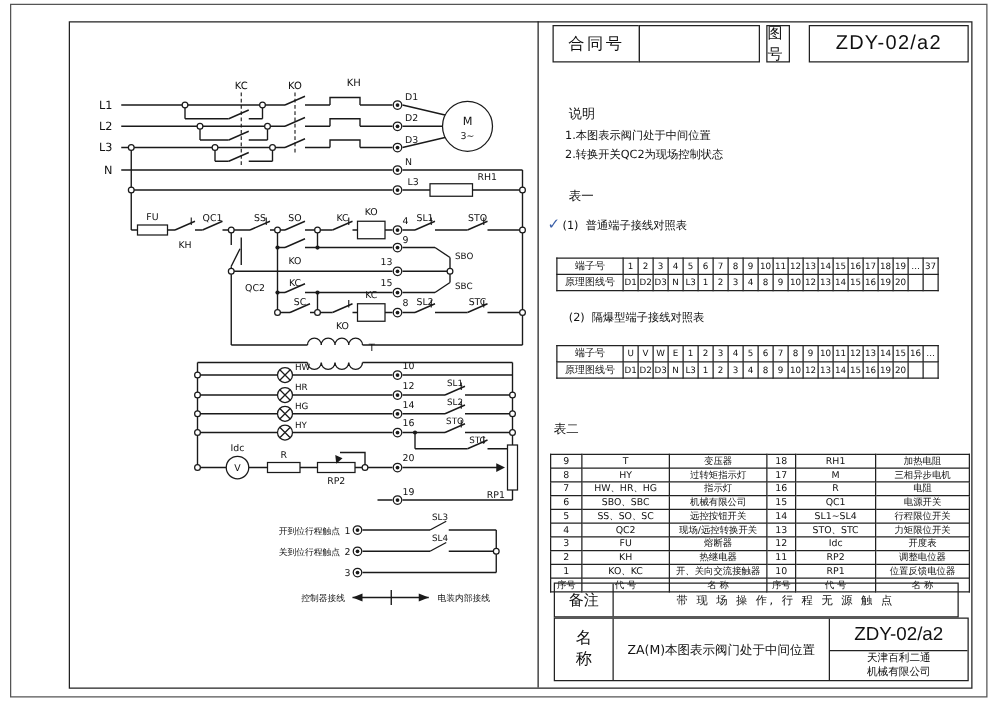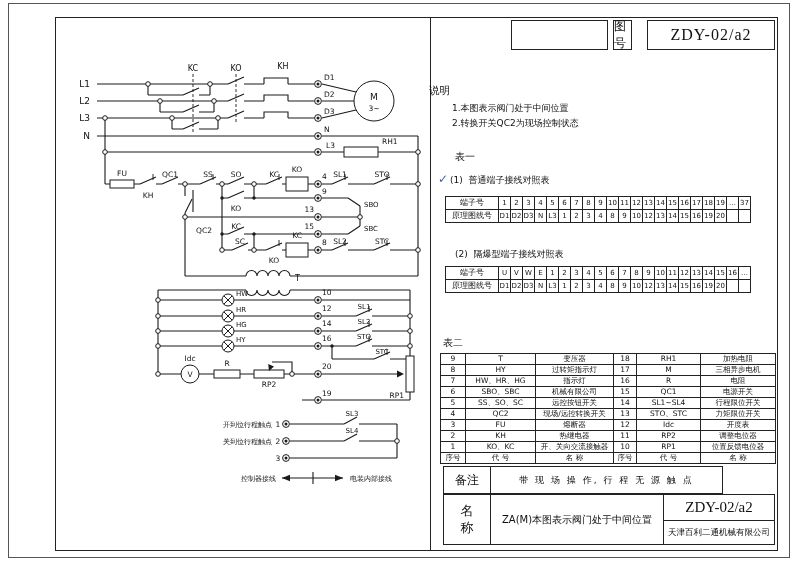--- a/index.html
+++ b/index.html
@@ -5,48 +5,48 @@
   html,body{margin:0;padding:0;background:#fff;font-family:"DejaVu Sans",sans-serif;color:#111;}
   .page{position:relative;width:800px;height:566px;background:#fff;overflow:hidden;}
   .frame-outer{position:absolute;left:8px;top:3px;width:780px;height:553px;border:1px solid #555;}
   .frame-inner{position:absolute;left:55px;top:17px;width:721px;height:532px;border:1.5px solid #222;}
   .divider{position:absolute;left:430px;top:17px;height:533px;border-left:1.2px solid #222;}
   .tb{position:absolute;height:30px;border:1.4px solid #222;display:flex;align-items:center;justify-content:center;background:#fff;box-sizing:border-box;}
   .tb1{left:442px;top:20px;width:70px;font-size:13px;letter-spacing:2px;}
   .tb2{left:511px;top:20px;width:97px;}
   .tb3{left:613px;top:20px;width:19px;font-size:12px;}
   .tb4{left:647px;top:20px;width:128px;font-size:16px;letter-spacing:1px;}
-  .serif{font-family:Liberation Serif, serif;}
-  .notes-h{position:absolute;left:429px;top:84px;font-size:10.5px;}
+  .serif{font-family:Liberation Sans, sans-serif;}
+  .notes-h{position:absolute;left:455px;top:84px;font-size:10.5px;}
   .note1{position:absolute;left:452px;top:102px;font-size:9px;}
   .note2{position:absolute;left:452px;top:117px;font-size:9px;}
   .t1h{position:absolute;left:455px;top:150px;font-size:10px;}
   .sec1{position:absolute;left:438px;top:172px;font-size:9px;}
   .chk{color:#3a5fa8;font-size:12px;margin-right:2px;font-weight:bold;}
   .sec2{position:absolute;left:455px;top:248px;font-size:9px;}
   .tt1pos{position:absolute;left:445px;top:196px;}
   .tt2pos{position:absolute;left:445px;top:266px;}
   .t2h{position:absolute;left:443px;top:336px;font-size:10px;text-align:center;}
   .ctpos{position:absolute;left:440px;top:353px;}
-  table{border-collapse:collapse;background:#fff;}
+  table{border-collapse:collapse;background:#fff;margin-top:10px;}
   .tt{table-layout:fixed;width:289px;}
   .tt td{border:1px solid #222;font-size:7px;text-align:center;height:12px;padding:0;line-height:1;overflow:hidden;}
   .tt td.lab{width:52px;font-size:8px;}
   .tt td:not(.lab){width:11px;}
   .ct{table-layout:fixed;width:335px;}
   .ct td{border:1px solid #222;font-size:7.5px;text-align:center;height:10px;padding:0;line-height:1;overflow:hidden;white-space:nowrap;}
-  .remark{position:absolute;left:443px;top:466px;width:280px;height:28px;border:1.4px solid #222;display:flex;box-sizing:border-box;}
+  .remark{position:absolute;left:443px;top:466px;width:324px;height:28px;border:1.4px solid #222;display:flex;box-sizing:border-box;}
   .rlab{width:46px;border-right:1.4px solid #222;display:flex;align-items:center;justify-content:center;font-size:12px;}
   .rtxt{flex:1;display:flex;align-items:center;justify-content:center;font-size:9px;letter-spacing:2px;}
   .nameblk{position:absolute;left:443px;top:494px;width:332px;height:51px;border:1.4px solid #222;display:flex;box-sizing:border-box;}
   .nlab{width:46px;border-right:1.4px solid #222;display:flex;flex-direction:column;align-items:center;justify-content:center;font-size:13px;line-height:1.25;}
   .nmid{width:172px;border-right:1.4px solid #222;display:flex;align-items:center;justify-content:center;font-size:10px;white-space:nowrap;}
   .nright{flex:1;display:flex;flex-direction:column;}
   .nrtop{height:25px;border-bottom:1.4px solid #222;display:flex;align-items:center;justify-content:center;font-size:15px;}
-  .nrbot{flex:1;display:flex;align-items:center;justify-content:center;font-size:8.5px;line-height:1.2;}
+  .nrbot{flex:1;display:flex;flex-direction:column;align-items:center;justify-content:center;font-size:8.5px;line-height:1.2;}
   .circ{position:absolute;left:0;top:0;}
   .circ text{font-family:"DejaVu Sans",sans-serif;fill:#111;}
 </style>
 </head>
 <body>
 
 <div class="page">
   <div class="frame-outer"></div>
   <div class="frame-inner"></div>
   <div class="divider"></div>
@@ -267,20 +267,21 @@
         <text x="352" y="416" text-anchor="middle" font-size="7">SL3</text>
         <text x="272" y="444" text-anchor="end" font-size="7">关到位行程触点</text>
         <text x="278" y="444" text-anchor="middle" font-size="7.5">2</text>
         <text x="352" y="433" text-anchor="middle" font-size="7">SL4</text>
         <text x="278" y="461" text-anchor="middle" font-size="7.5">3</text>
         <text x="276" y="481" text-anchor="end" font-size="7">控制器接线</text>
         <text x="350" y="481" text-anchor="start" font-size="7">电装内部接线</text>
       </g>
   </svg>
 
+  <div class="tb tb1">合同号</div>
   <div class="tb tb2"></div>
   <div class="tb tb3">图号</div>
   <div class="tb tb4 serif">ZDY-02/a2</div>
 
   <div class="notes-h">说明</div>
   <div class="note1">1.本图表示阀门处于中间位置</div>
   <div class="note2">2.转换开关QC2为现场控制状态</div>
 
   <div class="t1h">表一</div>
   <div class="sec1">

